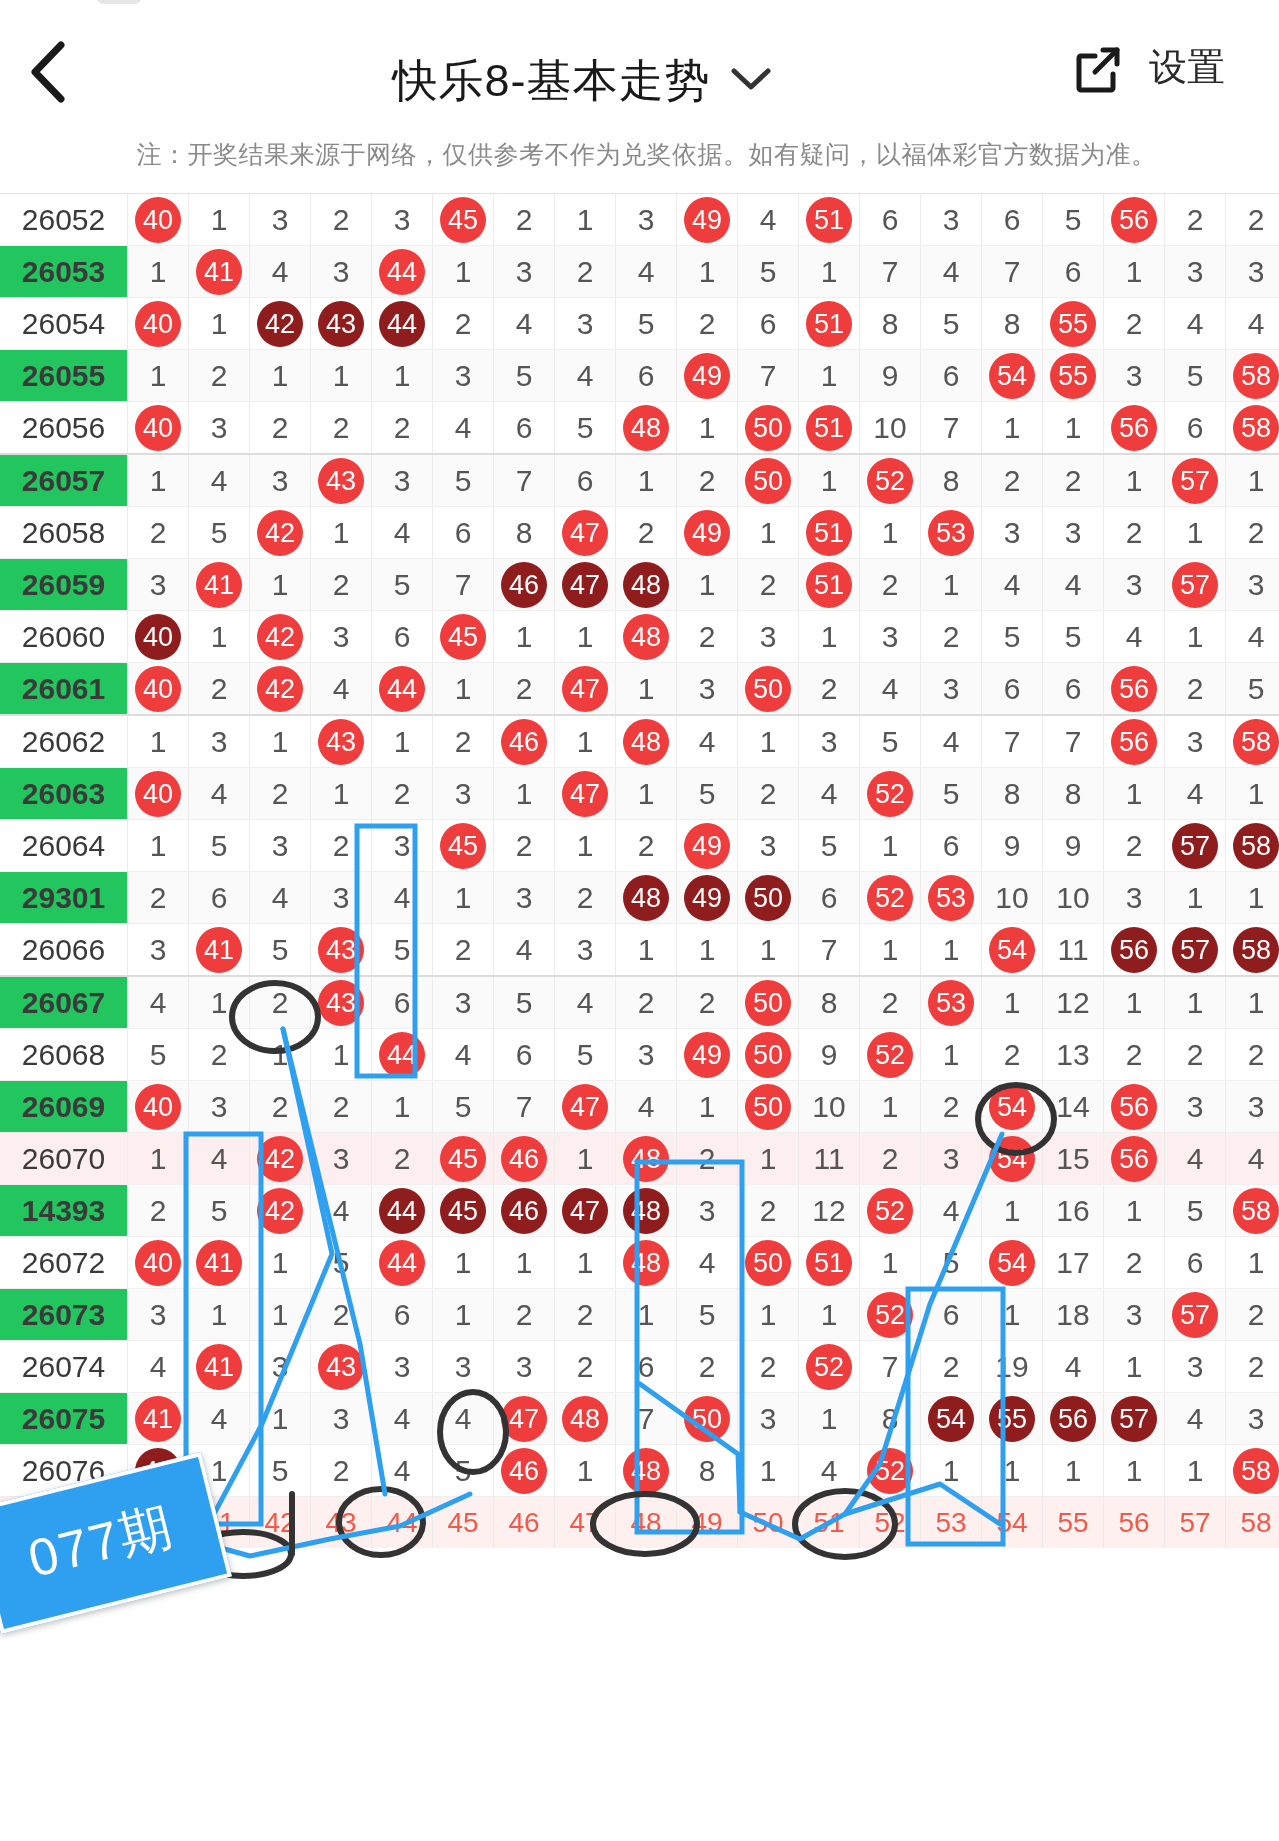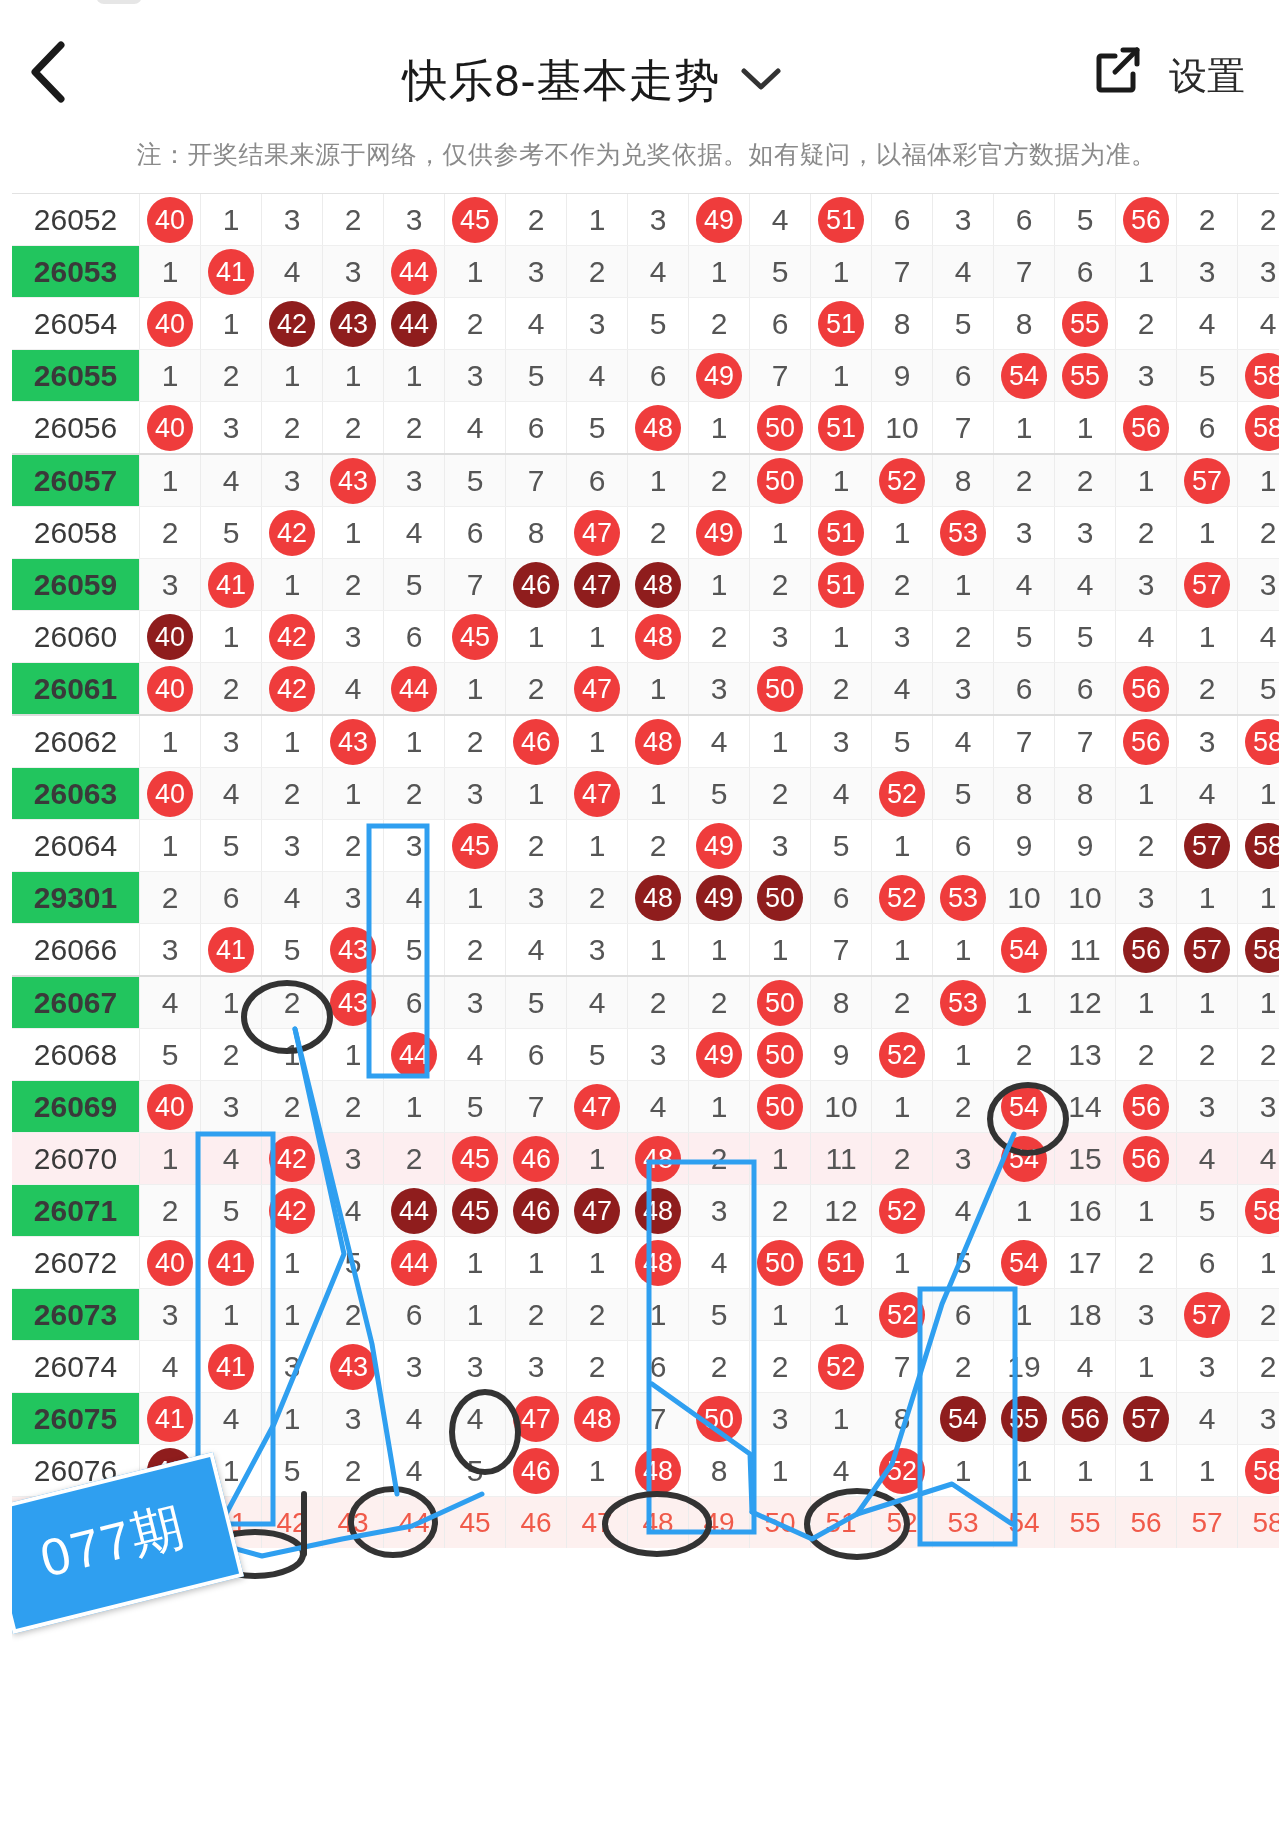--- a/index.html
+++ b/index.html
@@ -62,23 +62,23 @@
     color: #1a1a1a;
     letter-spacing: 1px;
     font-weight: 500;
     white-space: nowrap;
   }
   .chevron-down {
     display: inline-block;
   }
   .nav-right {
     display: flex;
-    align-items: flex-end;
+    align-items: flex-start;
     gap: 24px;
-    padding-right: 34px;
+    padding-right: 54px;
   }
   .share-icon { display: block; }
   .settings-label {
     font-size: 38px;
     color: #2a2a2a;
     white-space: nowrap;
   }
 
   .note {
     text-align: center;
@@ -88,21 +88,20 @@
     letter-spacing: 0.5px;
     white-space: nowrap;
   }
 
   
   .table-wrap {
     position: relative;
     border-top: 1px solid #e2e2e2;
     height: 1630px;
     overflow: hidden;
-    margin-left: 12px;
   }
   table.grid {
     border-collapse: collapse;
     table-layout: fixed;
     width: 1279px;
   }
   table.grid td {
     height: 51px;
     text-align: center;
     vertical-align: middle;
@@ -639,21 +638,21 @@
             <td class="num-cell"><span class="plain">11</span></td>
             <td class="num-cell"><span class="plain">2</span></td>
             <td class="num-cell"><span class="plain">3</span></td>
             <td class="num-cell"><span class="ball red">54</span></td>
             <td class="num-cell"><span class="plain">15</span></td>
             <td class="num-cell"><span class="ball red">56</span></td>
             <td class="num-cell"><span class="plain">4</span></td>
             <td class="num-cell"><span class="plain">4</span></td>
           </tr>
           <tr class="alt">
-            <td class="issue">26071</td>
+            <td class="issue">14393</td>
             <td class="num-cell"><span class="plain">2</span></td>
             <td class="num-cell"><span class="plain">5</span></td>
             <td class="num-cell"><span class="ball red">42</span></td>
             <td class="num-cell"><span class="plain">4</span></td>
             <td class="num-cell"><span class="ball dark">44</span></td>
             <td class="num-cell"><span class="ball dark">45</span></td>
             <td class="num-cell"><span class="ball dark">46</span></td>
             <td class="num-cell"><span class="ball dark">47</span></td>
             <td class="num-cell"><span class="ball dark">48</span></td>
             <td class="num-cell"><span class="plain">3</span></td>

